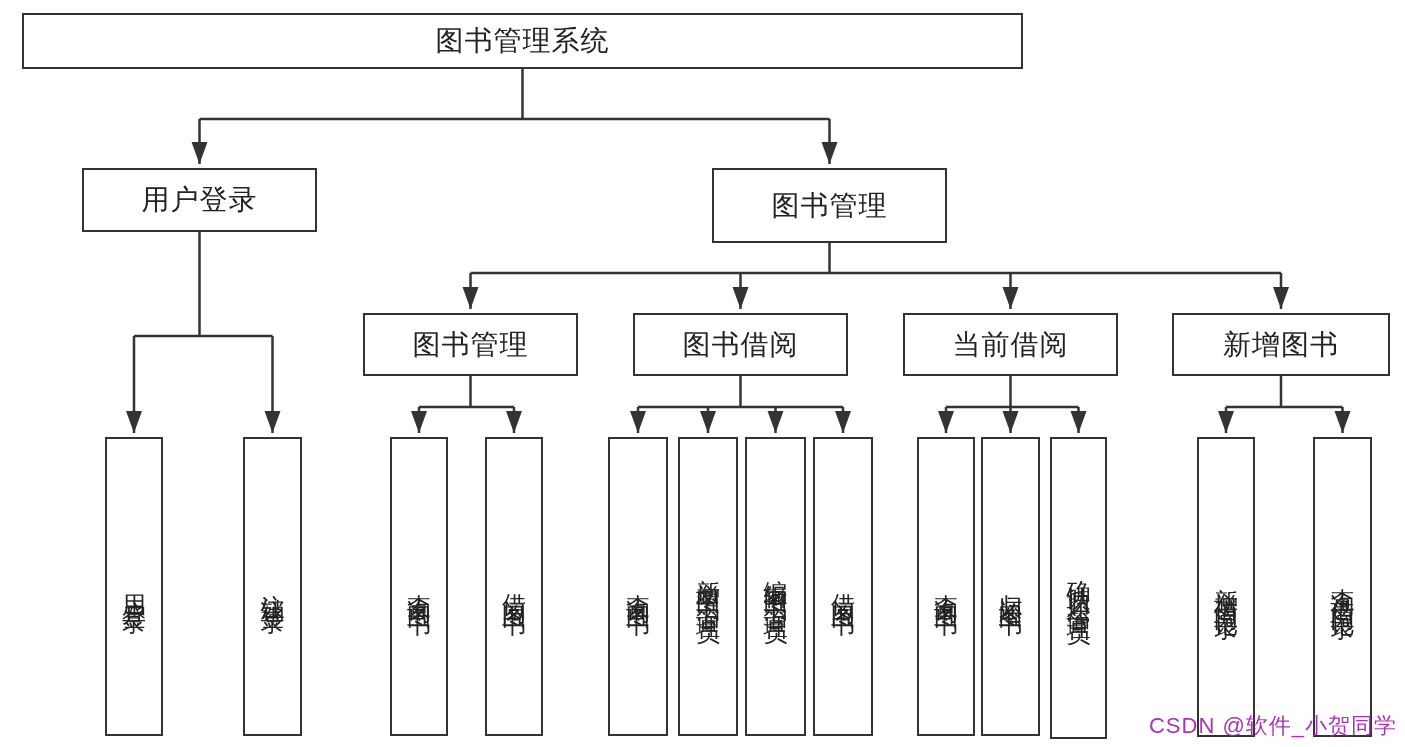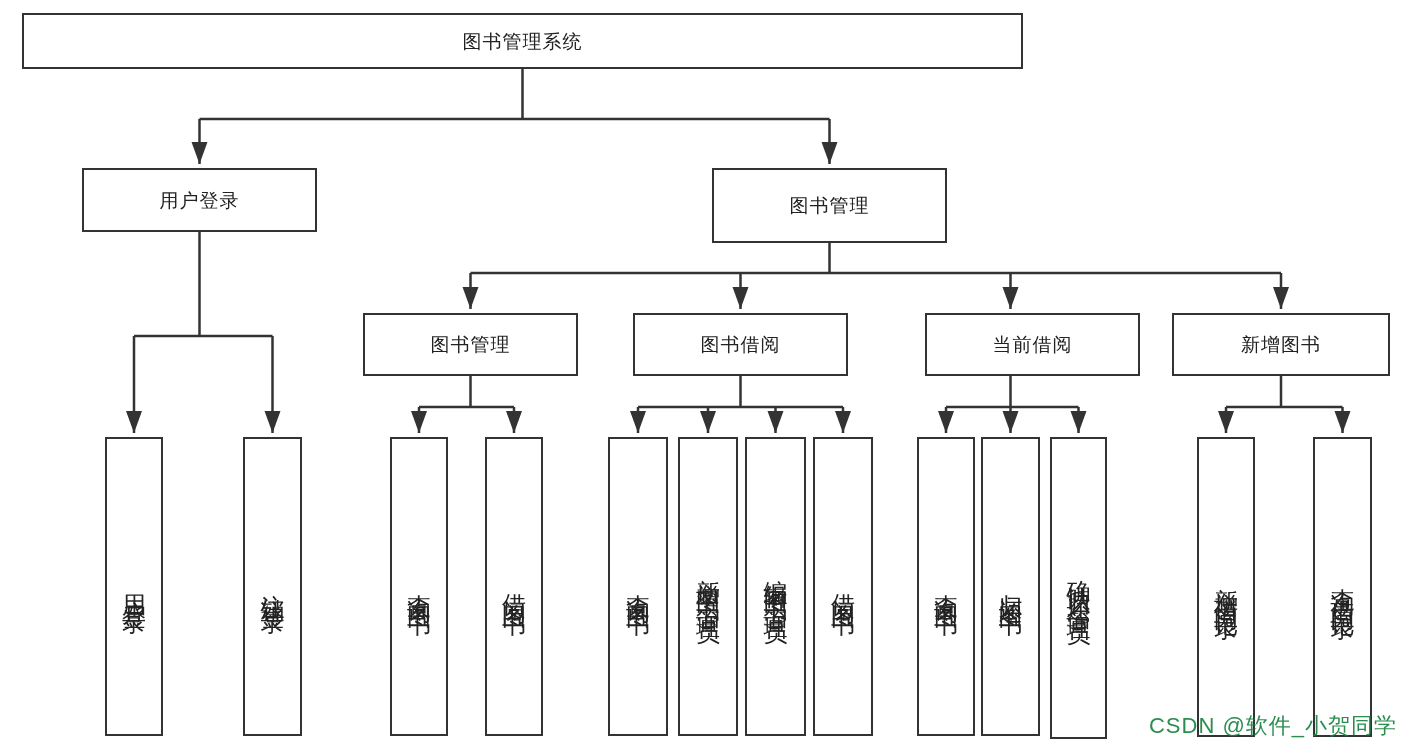--- a/index.html
+++ b/index.html
@@ -11,21 +11,21 @@
     overflow:hidden;
   }
   #wires{position:absolute;left:0;top:0;z-index:1;}
   .box{
     position:absolute;
     box-sizing:border-box;
     border:2.5px solid #333333;
     background:#ffffff;
     display:flex;align-items:center;justify-content:center;
     color:#222222;
-    font-size:19px;
+    font-size:28px;
     line-height:1;
     letter-spacing:1px;
     z-index:2;
     text-align:center;
   }
   .vbox{
     writing-mode:vertical-rl;
     letter-spacing:6px;
     font-size:24px;
     padding:4px 0;
@@ -95,35 +95,35 @@
     </g>
   </svg>
 
   <div class="box" style="left:22px;top:13px;width:1001px;height:56px;">图书管理系统</div>
 
   <div class="box" style="left:82px;top:168px;width:235px;height:64px;">用户登录</div>
   <div class="box" style="left:712px;top:168px;width:235px;height:75px;">图书管理</div>
 
   <div class="box" style="left:363px;top:313px;width:215px;height:63px;">图书管理</div>
   <div class="box" style="left:633px;top:313px;width:215px;height:63px;">图书借阅</div>
-  <div class="box" style="left:903px;top:313px;width:215px;height:63px;margin-left:22px;">当前借阅</div>
+  <div class="box" style="left:903px;top:313px;width:215px;height:63px;">当前借阅</div>
   <div class="box" style="left:1172px;top:313px;width:218px;height:63px;">新增图书</div>
 
   <div class="box vbox" style="left:105px;top:437px;width:58px;height:299px;">用户登录</div>
   <div class="box vbox" style="left:243px;top:437px;width:59px;height:299px;">注销登录</div>
 
   <div class="box vbox" style="left:390px;top:437px;width:58px;height:299px;">查询图书</div>
   <div class="box vbox" style="left:485px;top:437px;width:58px;height:299px;">借阅图书</div>
 
   <div class="box vbox" style="left:608px;top:437px;width:60px;height:299px;">查询图书</div>
   <div class="box vbox" style="left:678px;top:437px;width:60px;height:299px;">新增图书（管理员）</div>
   <div class="box vbox" style="left:745px;top:437px;width:61px;height:299px;">编辑图书（管理员）</div>
   <div class="box vbox" style="left:813px;top:437px;width:60px;height:299px;">借阅图书</div>
 
   <div class="box vbox" style="left:917px;top:437px;width:58px;height:299px;">查询图书</div>
   <div class="box vbox" style="left:981px;top:437px;width:59px;height:299px;">归还图书</div>
   <div class="box vbox" style="left:1050px;top:437px;width:57px;height:302px;">确认归还（管理员）</div>
 
   <div class="box vbox" style="left:1197px;top:437px;width:58px;height:300px;">新增借阅记录</div>
   <div class="box vbox" style="left:1313px;top:437px;width:59px;height:300px;">查询借阅记录</div>
 
-  <div id="watermark" style="color: #15803d;">CSDN @软件_小贺同学</div>
+  <div id="watermark" style="color: #a21caf;">CSDN @软件_小贺同学</div>
 </div>
 
 </body></html>

